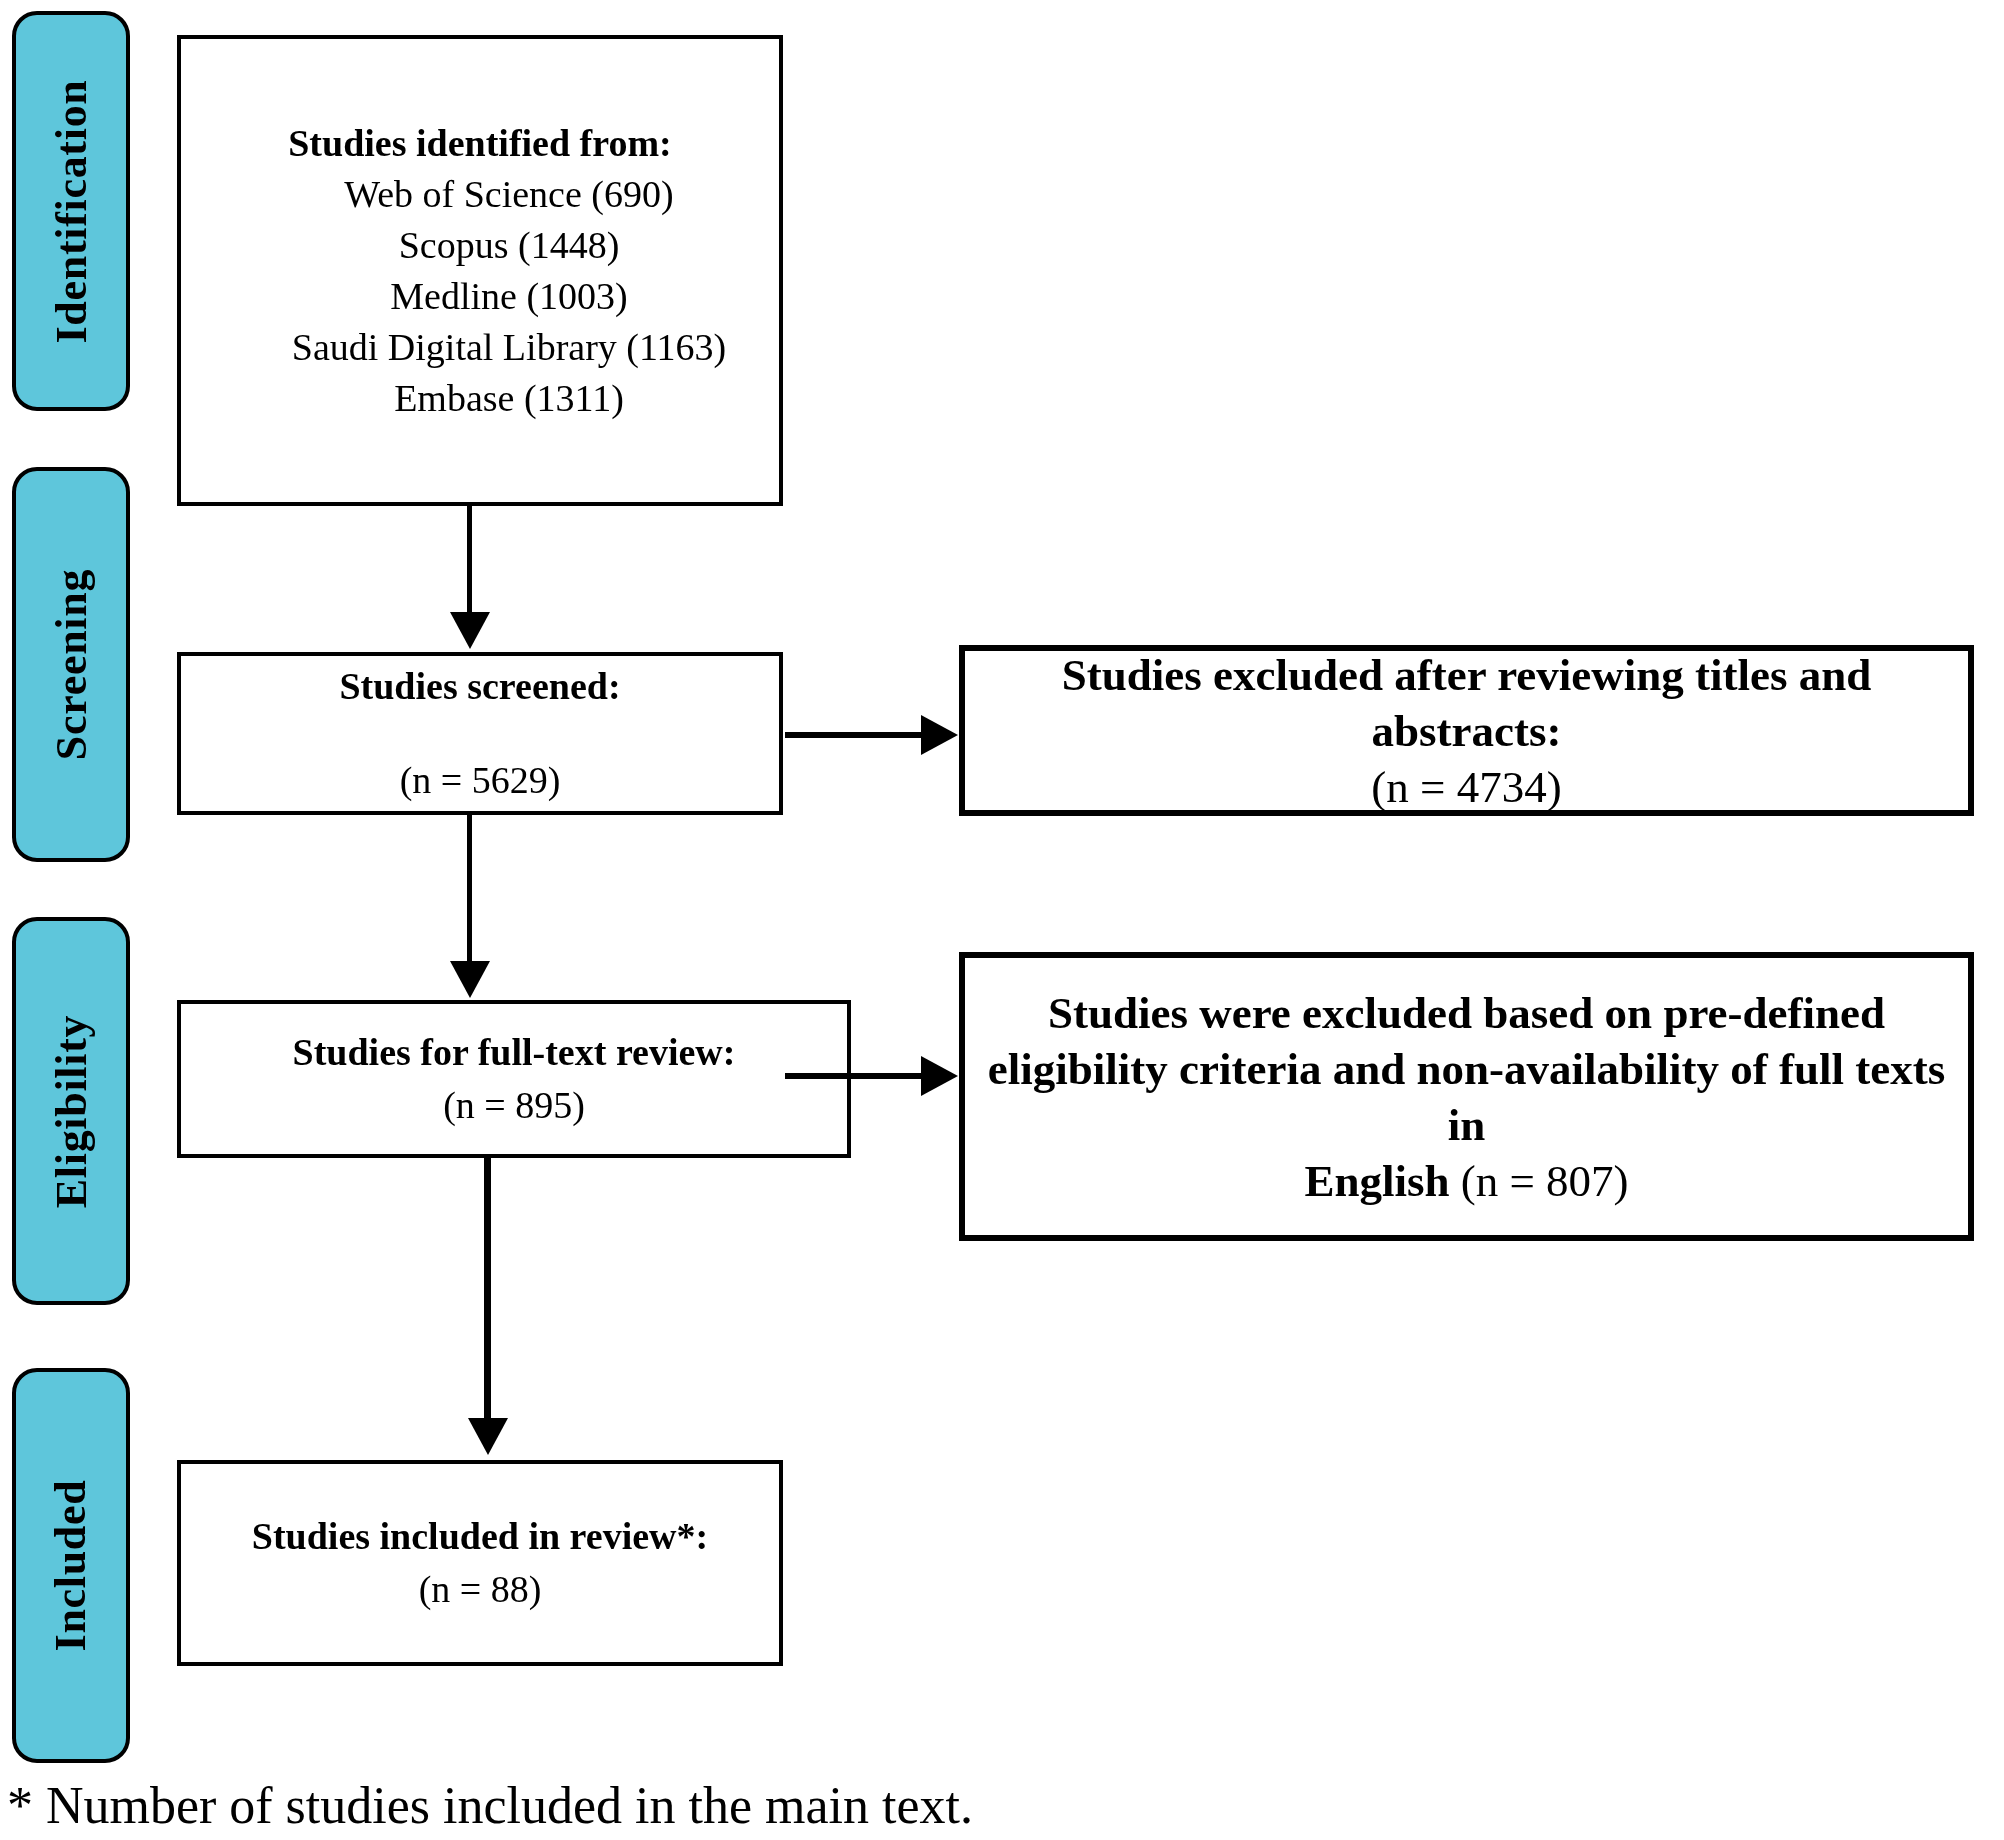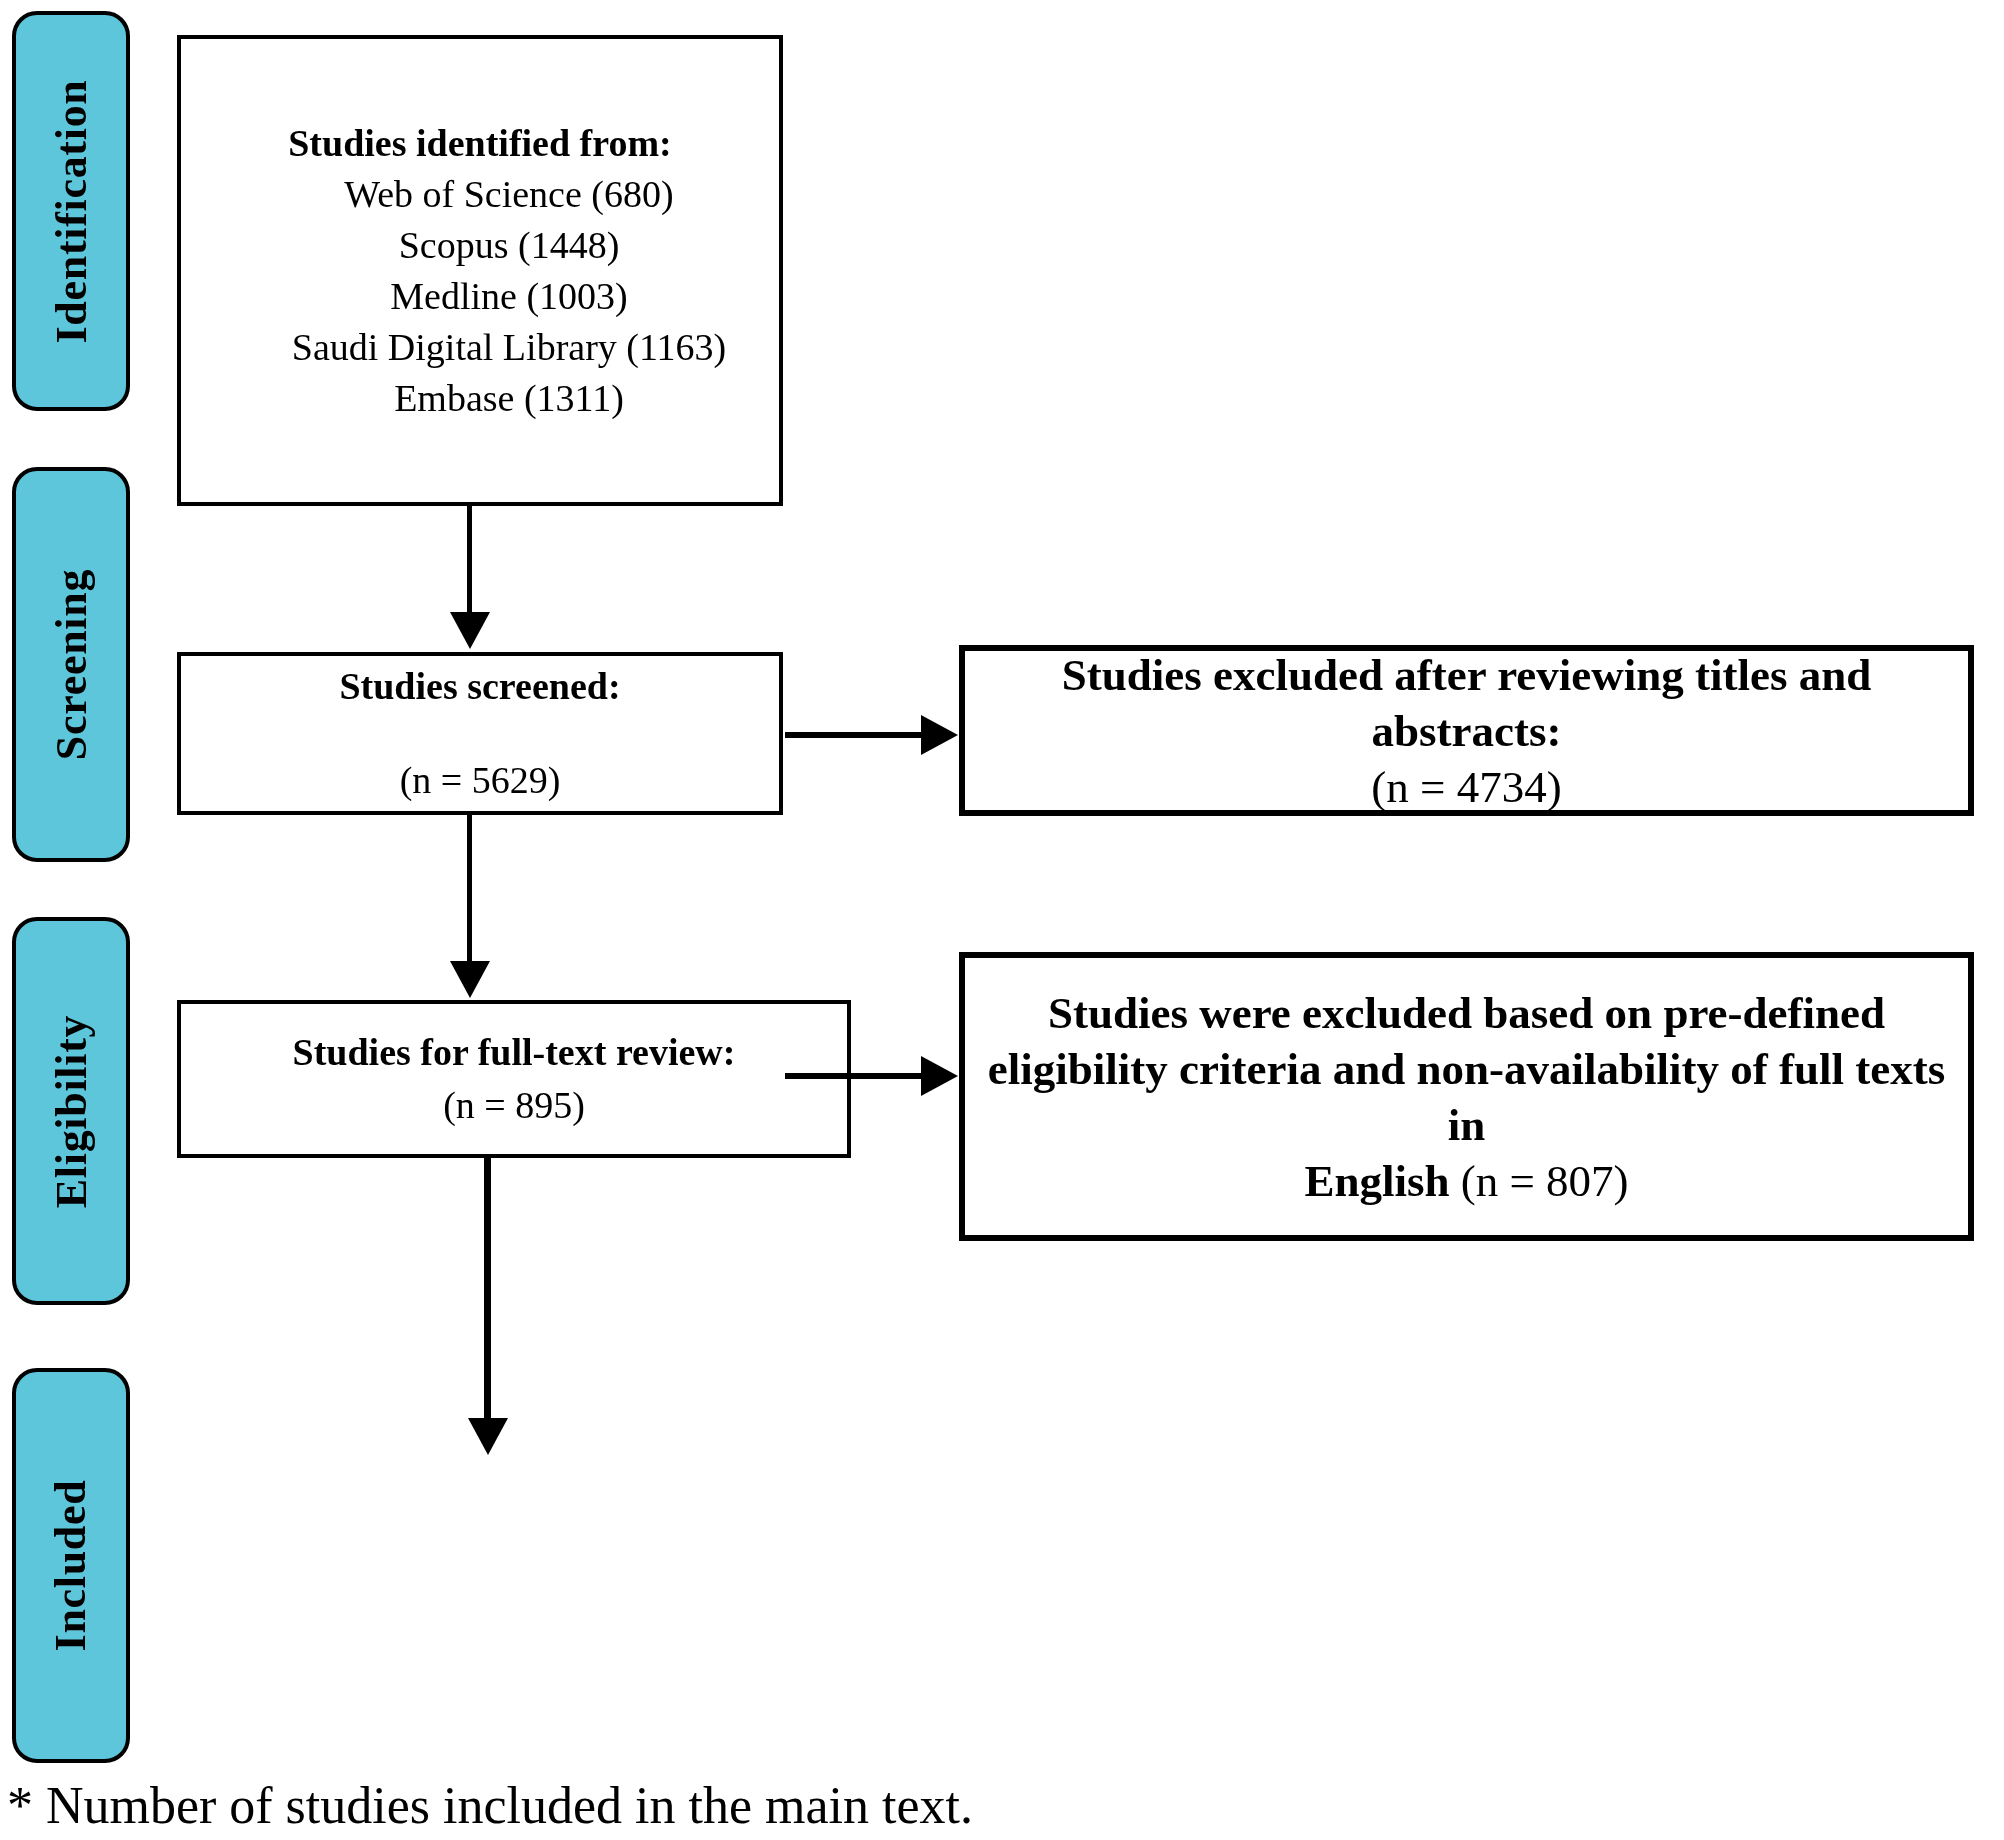--- a/index.html
+++ b/index.html
@@ -105,21 +105,21 @@
   </div>
   <div class="stage stage-3" style="background: rgb(94, 198, 219);">
     <span>Eligibility</span>
   </div>
   <div class="stage stage-4" style="background: rgb(94, 198, 219);">
     <span>Included</span>
   </div>
 
   <div class="box box-identified items">
     <div class="line bold">Studies identified from:</div>
-    <div class="line indent">Web of Science (680)</div>
+    <div class="line indent">Web of Science (690)</div>
     <div class="line indent">Scopus (1448)</div>
     <div class="line indent">Medline (1003)</div>
     <div class="line indent">Saudi Digital Library (1163)</div>
     <div class="line indent">Embase (1311)</div>
   </div>
 
   <div class="varrow varrow-1">
     <div class="shaft"></div>
     <div class="head"></div>
   </div>
@@ -158,17 +158,21 @@
     <div class="line bold">Studies were excluded based on pre-defined</div>
     <div class="line bold">eligibility criteria and non-availability of full texts in</div>
     <div class="line"><span class="bold">English</span><span> (n = 807)</span></div>
   </div>
 
   <div class="varrow varrow-3">
     <div class="shaft"></div>
     <div class="head"></div>
   </div>
 
+  <div class="box box-included">
+    <div class="line bold">Studies included in review*:</div>
+    <div class="line">(n = 88)</div>
+  </div>
 
   <div class="footnote">* Number of studies included in the main text.</div>
 
 </div>
 
 
 </body></html>

